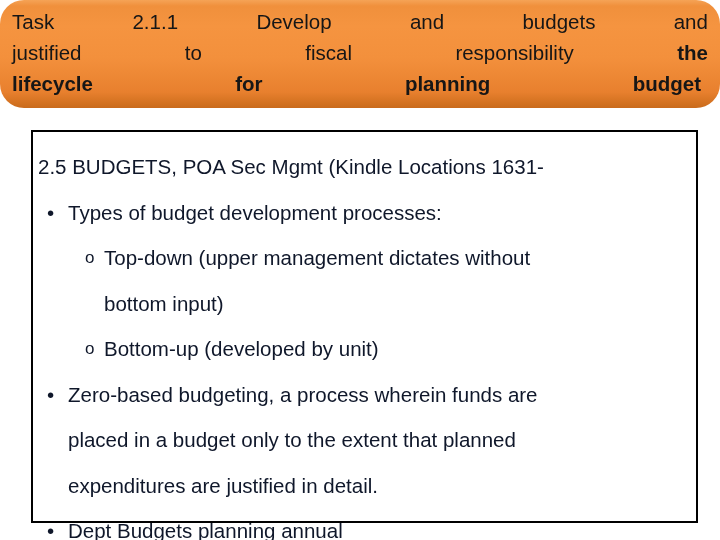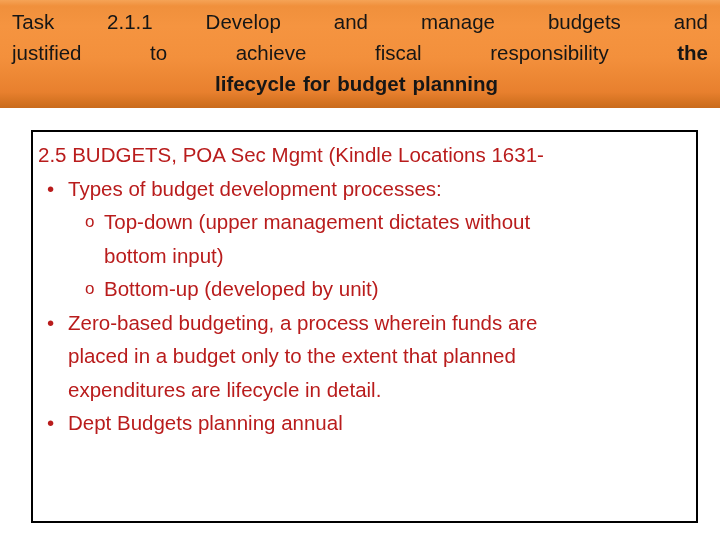--- a/index.html
+++ b/index.html
@@ -26,58 +26,60 @@
                 #f5a356 0px,
                 #f0903c 6px,
                 #f59440 26px,
                 #f3903c 58px,
                 #e8802e 92px,
                 #d1701f 104px,
                 #c96a1c 108px);
     box-sizing: border-box;
     padding: 6px 12px 0 12px;
     display: block;
+    border-radius: 24px;
   }
   #title-banner .tline {
     color: #161616;
     font-size: 20.5px;
     line-height: 31px;
     letter-spacing: 0px;
     white-space: nowrap;
     display: flex;
     align-items: baseline;
   }
   
   .just {
     display: flex;
     justify-content: space-between;
     width: 100%;
   }
-  .just.line3 { justify-content: center; }
+  .just.line3 { justify-content: space-between; }
   .just.line3 > span { margin-right: 7px; }
   .bold { font-weight: bold; }
 
   
   #content-box {
     position: absolute;
     left: 31px;
     top: 130px;
     width: 667px;
     height: 393px;
     border: 2px solid #000000;
     box-sizing: border-box;
     background: #ffffff;
     padding: 6px 4px 0 5px;
   }
 
   .body-line {
     font-size: 20.5px;
     line-height: 33.5px;
-    color: #b91c1c;
+    color: #0f172a;
     white-space: nowrap;
+    margin-top: 12px;
   }
 
   .lvl1 {
     position: relative;
     padding-left: 30px;
   }
   .lvl1 > .bullet-dot {
     position: absolute;
     left: 9px;
     top: 0;
@@ -107,43 +109,41 @@
 <body>
 
 <div id="title-banner">
 
   <div class="tline">
     <span class="just">
       <span>Task</span>
       <span>2.1.1</span>
       <span>Develop</span>
       <span>and</span>
-      <span>manage</span>
       <span>budgets</span>
       <span>and</span>
     </span>
   </div>
 
   <div class="tline">
     <span class="just">
       <span>justified</span>
       <span>to</span>
-      <span>achieve</span>
       <span>fiscal</span>
       <span>responsibility</span>
       <span class="bold">the</span>
     </span>
   </div>
 
   <div class="tline">
     <span class="just line3">
       <span class="bold">lifecycle</span>
       <span class="bold">for</span>
+      <span class="bold">planning</span>
       <span class="bold">budget</span>
-      <span class="bold">planning</span>
     </span>
   </div>
 
 </div>
 
 <div id="content-box">
 
   <div class="body-line">
     <span>2.5 BUDGETS, POA Sec Mgmt (Kindle Locations 1631-</span>
   </div>
@@ -171,21 +171,21 @@
   <div class="body-line lvl1">
     <span class="bullet-dot">•</span>
     <span>Zero-based budgeting, a process wherein funds are</span>
   </div>
 
   <div class="body-line lvl1-cont">
     <span>placed in a budget only to the extent that planned</span>
   </div>
 
   <div class="body-line lvl1-cont">
-    <span>expenditures are lifecycle in detail.</span>
+    <span>expenditures are justified in detail.</span>
   </div>
 
   <div class="body-line lvl1">
     <span class="bullet-dot">•</span>
     <span>Dept Budgets planning annual</span>
   </div>
 
 </div>
 
 </body></html>

